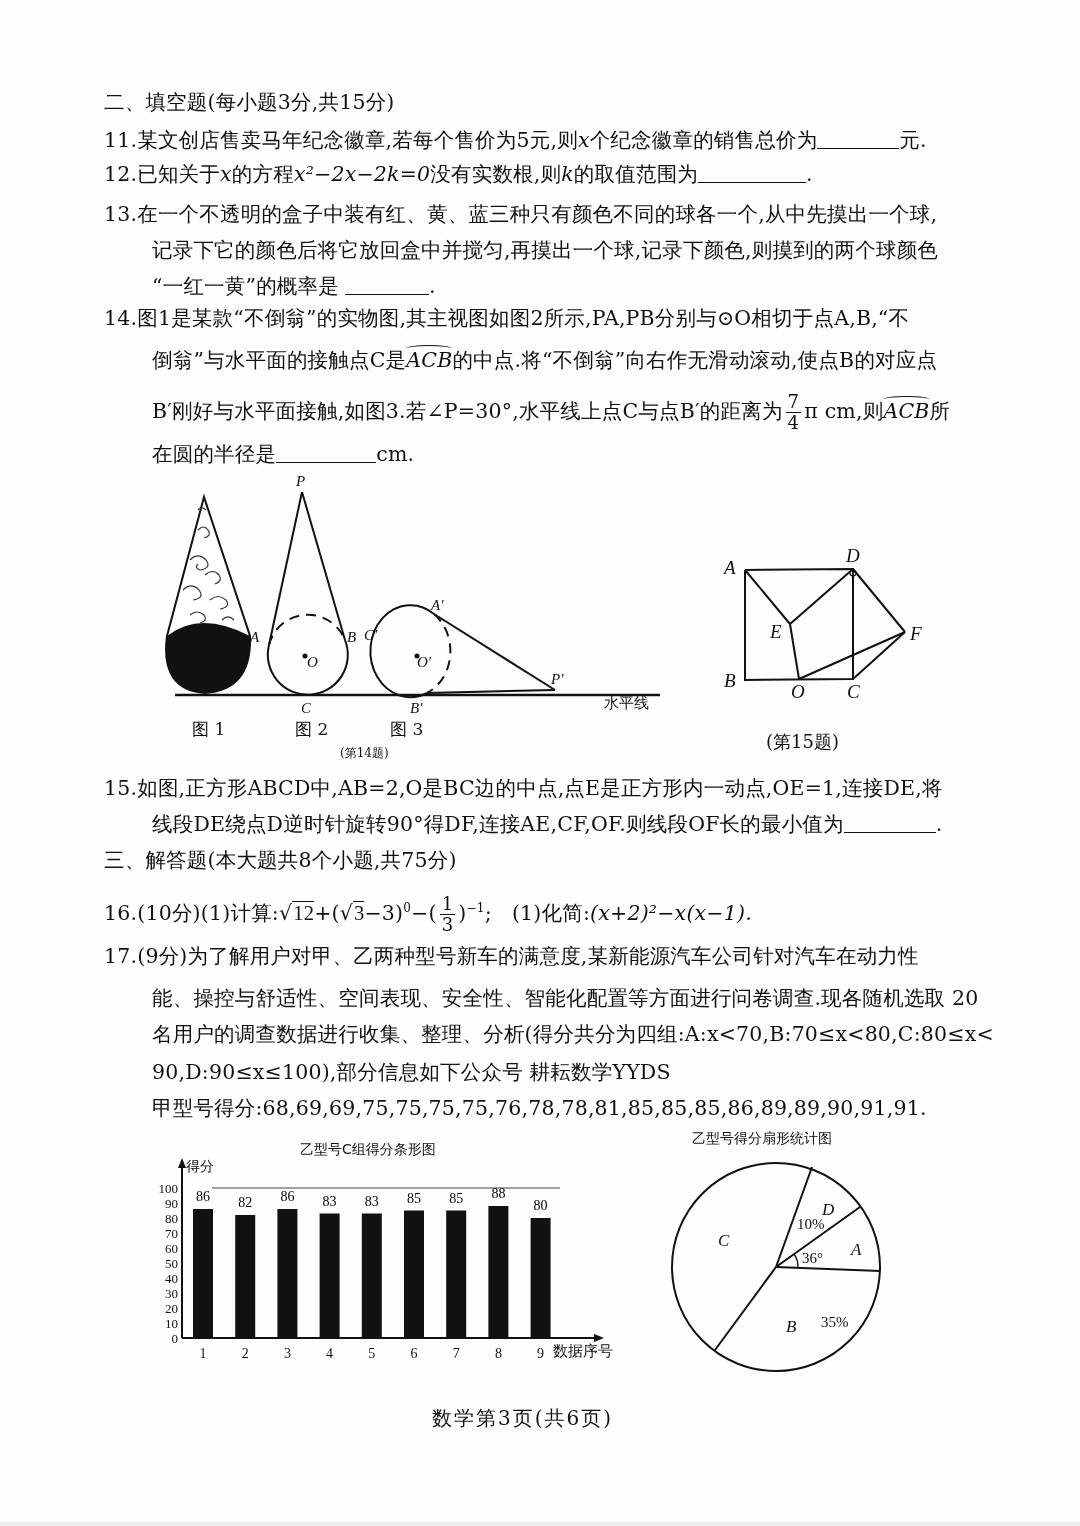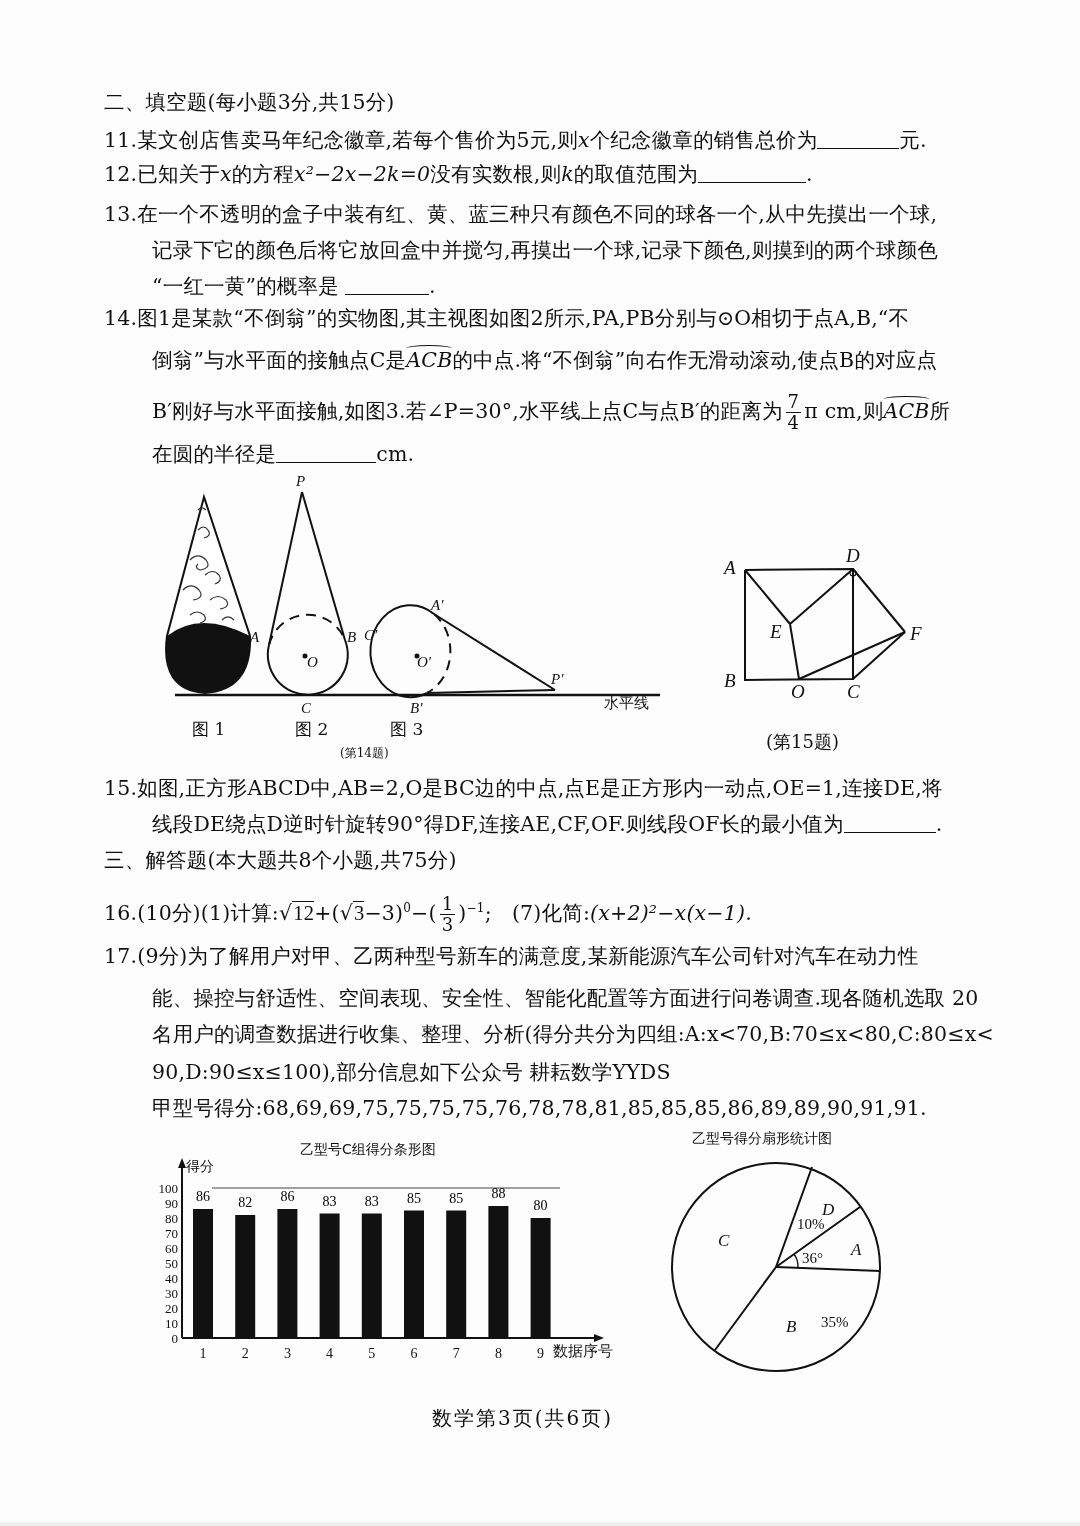--- a/index.html
+++ b/index.html
@@ -136,21 +136,21 @@
 <div class="line" style="top:774px;">
   <span>15.</span><span>如图,正方形ABCD中,AB=2,O是BC边的中点,点E是正方形内一动点,OE=1,连接DE,将</span>
 </div>
 <div class="line indent" style="top:810px;">
   <span>线段DE绕点D逆时针旋转90°得DF,连接AE,CF,OF.则线段OF长的最小值为</span><span class="blank" style="width:92px;"></span><span>.</span>
 </div>
 
 <div class="line" style="top:846px;">三、解答题(本大题共8个小题,共75分)</div>
 
 <div class="line" style="top:894px;">
-  <span>16.</span><span>(10分)</span><span>(1)计算:</span>√<span class="sqrt">12</span><span>+(</span>√<span class="sqrt">3</span><span>−3)</span><sup>0</sup><span>−(</span><span class="frac"><span class="top">1</span><span>3</span></span><span>)</span><sup>−1</sup><span>;</span>&nbsp;&nbsp;&nbsp;<span>(7)化简:</span><span class="it">(x+2)²−x(x−1).</span>
+  <span>16.</span><span>(10分)</span><span>(1)计算:</span>√<span class="sqrt">12</span><span>+(</span>√<span class="sqrt">3</span><span>−3)</span><sup>0</sup><span>−(</span><span class="frac"><span class="top">1</span><span>3</span></span><span>)</span><sup>−1</sup><span>;</span>&nbsp;&nbsp;&nbsp;<span>(1)化简:</span><span class="it">(x+2)²−x(x−1).</span>
 </div>
 
 <div class="line" style="top:942px;">
   <span>17.</span><span>(9分)为了解用户对甲、乙两种型号新车的满意度,某新能源汽车公司针对汽车在动力性</span>
 </div>
 <div class="line indent" style="top:984px;">能、操控与舒适性、空间表现、安全性、智能化配置等方面进行问卷调查.现各随机选取 20</div>
 <div class="line indent" style="top:1020px;">名用户的调查数据进行收集、整理、分析(得分共分为四组:A:x&lt;70,B:70≤x&lt;80,C:80≤x&lt;</div>
 <div class="line indent" style="top:1058px;">90,D:90≤x≤100),部分信息如下公众号  耕耘数学YYDS</div>
 <div class="line indent" style="top:1094px;">甲型号得分:68,69,69,75,75,75,75,76,78,78,81,85,85,85,86,89,89,90,91,91.</div>
 

